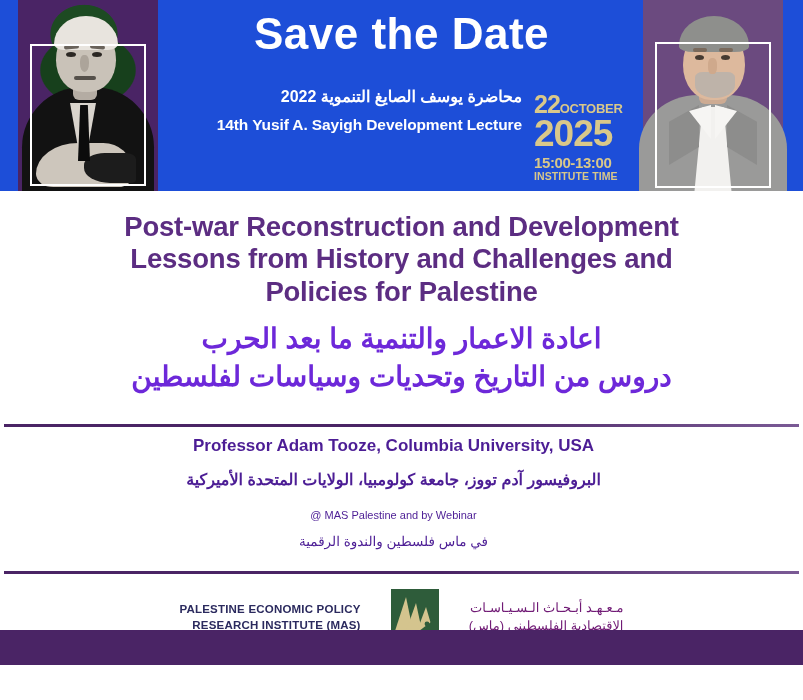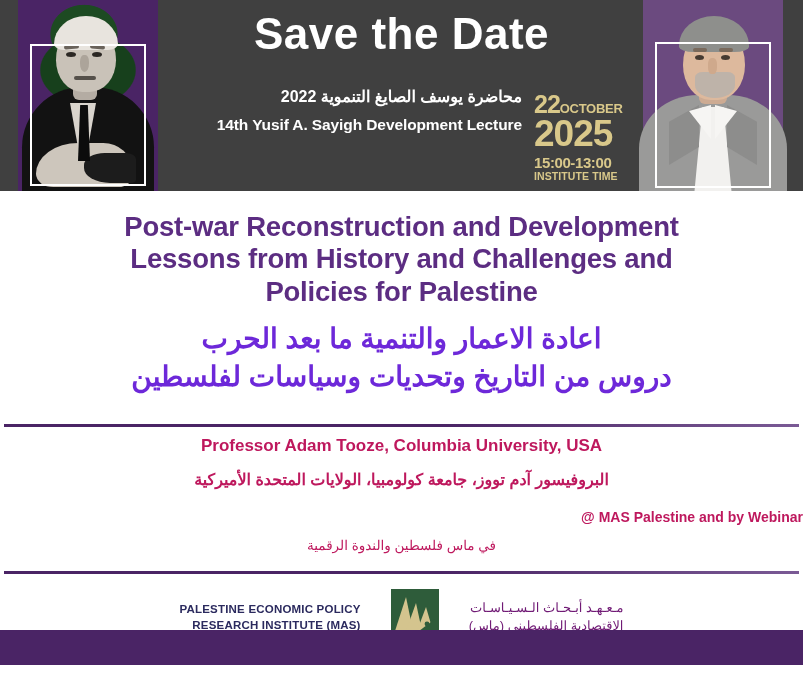--- a/index.html
+++ b/index.html
@@ -13,21 +13,21 @@
     font-family: "Liberation Sans", sans-serif;
     overflow: hidden;
     position: relative;
   }
 
   
   #header {
     position: relative;
     width: 803px;
     height: 191px;
-    background: #404040;
+    background: #1d4ed8;
     overflow: hidden;
   }
 
   
   #portrait-left {
     position: absolute;
     left: 18px;
     top: 0px;
     width: 140px;
     height: 191px;
@@ -357,40 +357,39 @@
   .rule {
     height: 3px;
     background: linear-gradient(90deg, #4a2465 0%, #4a2465 55%, #7a5a95 100%);
     margin: 0 2px;
   }
   #rule-1 { position: absolute; left: 2px; right: 2px; top: 233px; }
   #rule-2 { position: absolute; left: 2px; right: 2px; top: 380px; }
 
   #speaker-block {
     position: absolute;
-    left: 0; right: 0; top: 245px;
+    left: 0; right: 16px; top: 245px;
     text-align: center;
-    color: #be185d;
+    color: #4c1d95;
   }
   #speaker-en {
     font-size: 17px;
     font-weight: bold;
     margin-bottom: 14px;
   }
   #speaker-ar {
     font-size: 16px;
     font-weight: bold;
     direction: rtl;
     margin-bottom: 20px;
   }
   #venue-en {
-    font-size: 14px;
-    font-weight: bold;
+    font-size: 11px;
+    font-weight: normal;
     margin-bottom: 12px;
-    text-align: right;
   }
   #venue-ar {
     font-size: 13.5px;
     direction: rtl;
   }
 
   
   #footer-logo {
     position: absolute;
     left: 0; right: 0; top: 398px;

